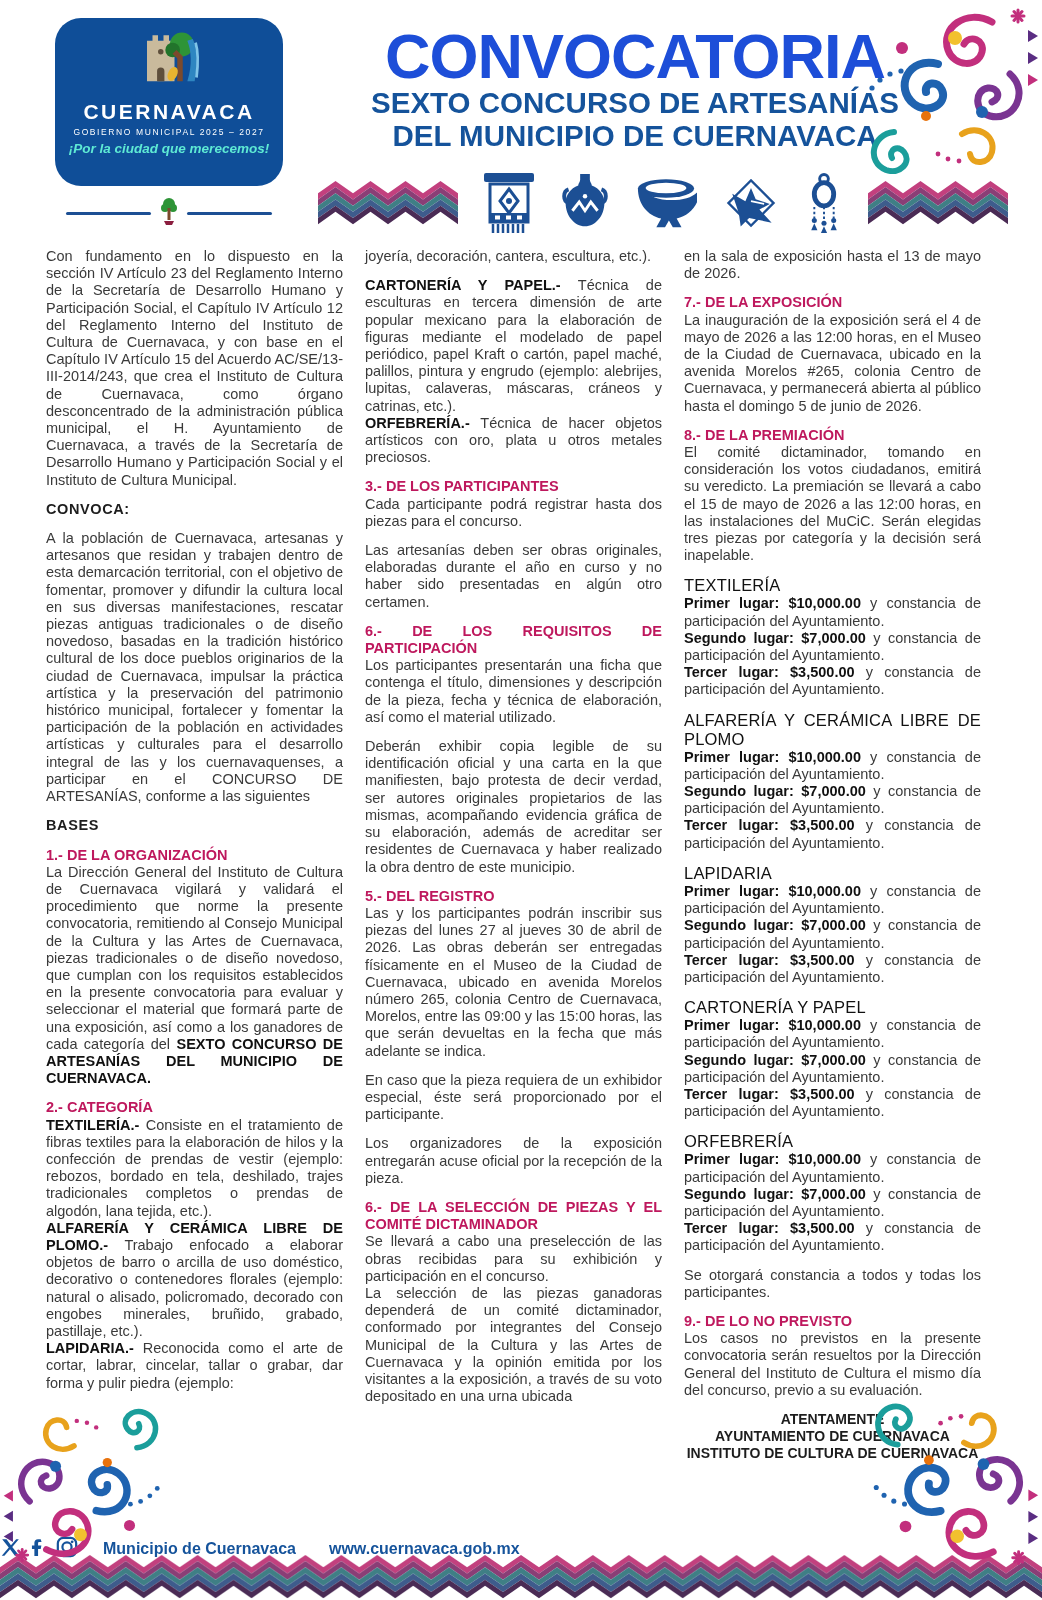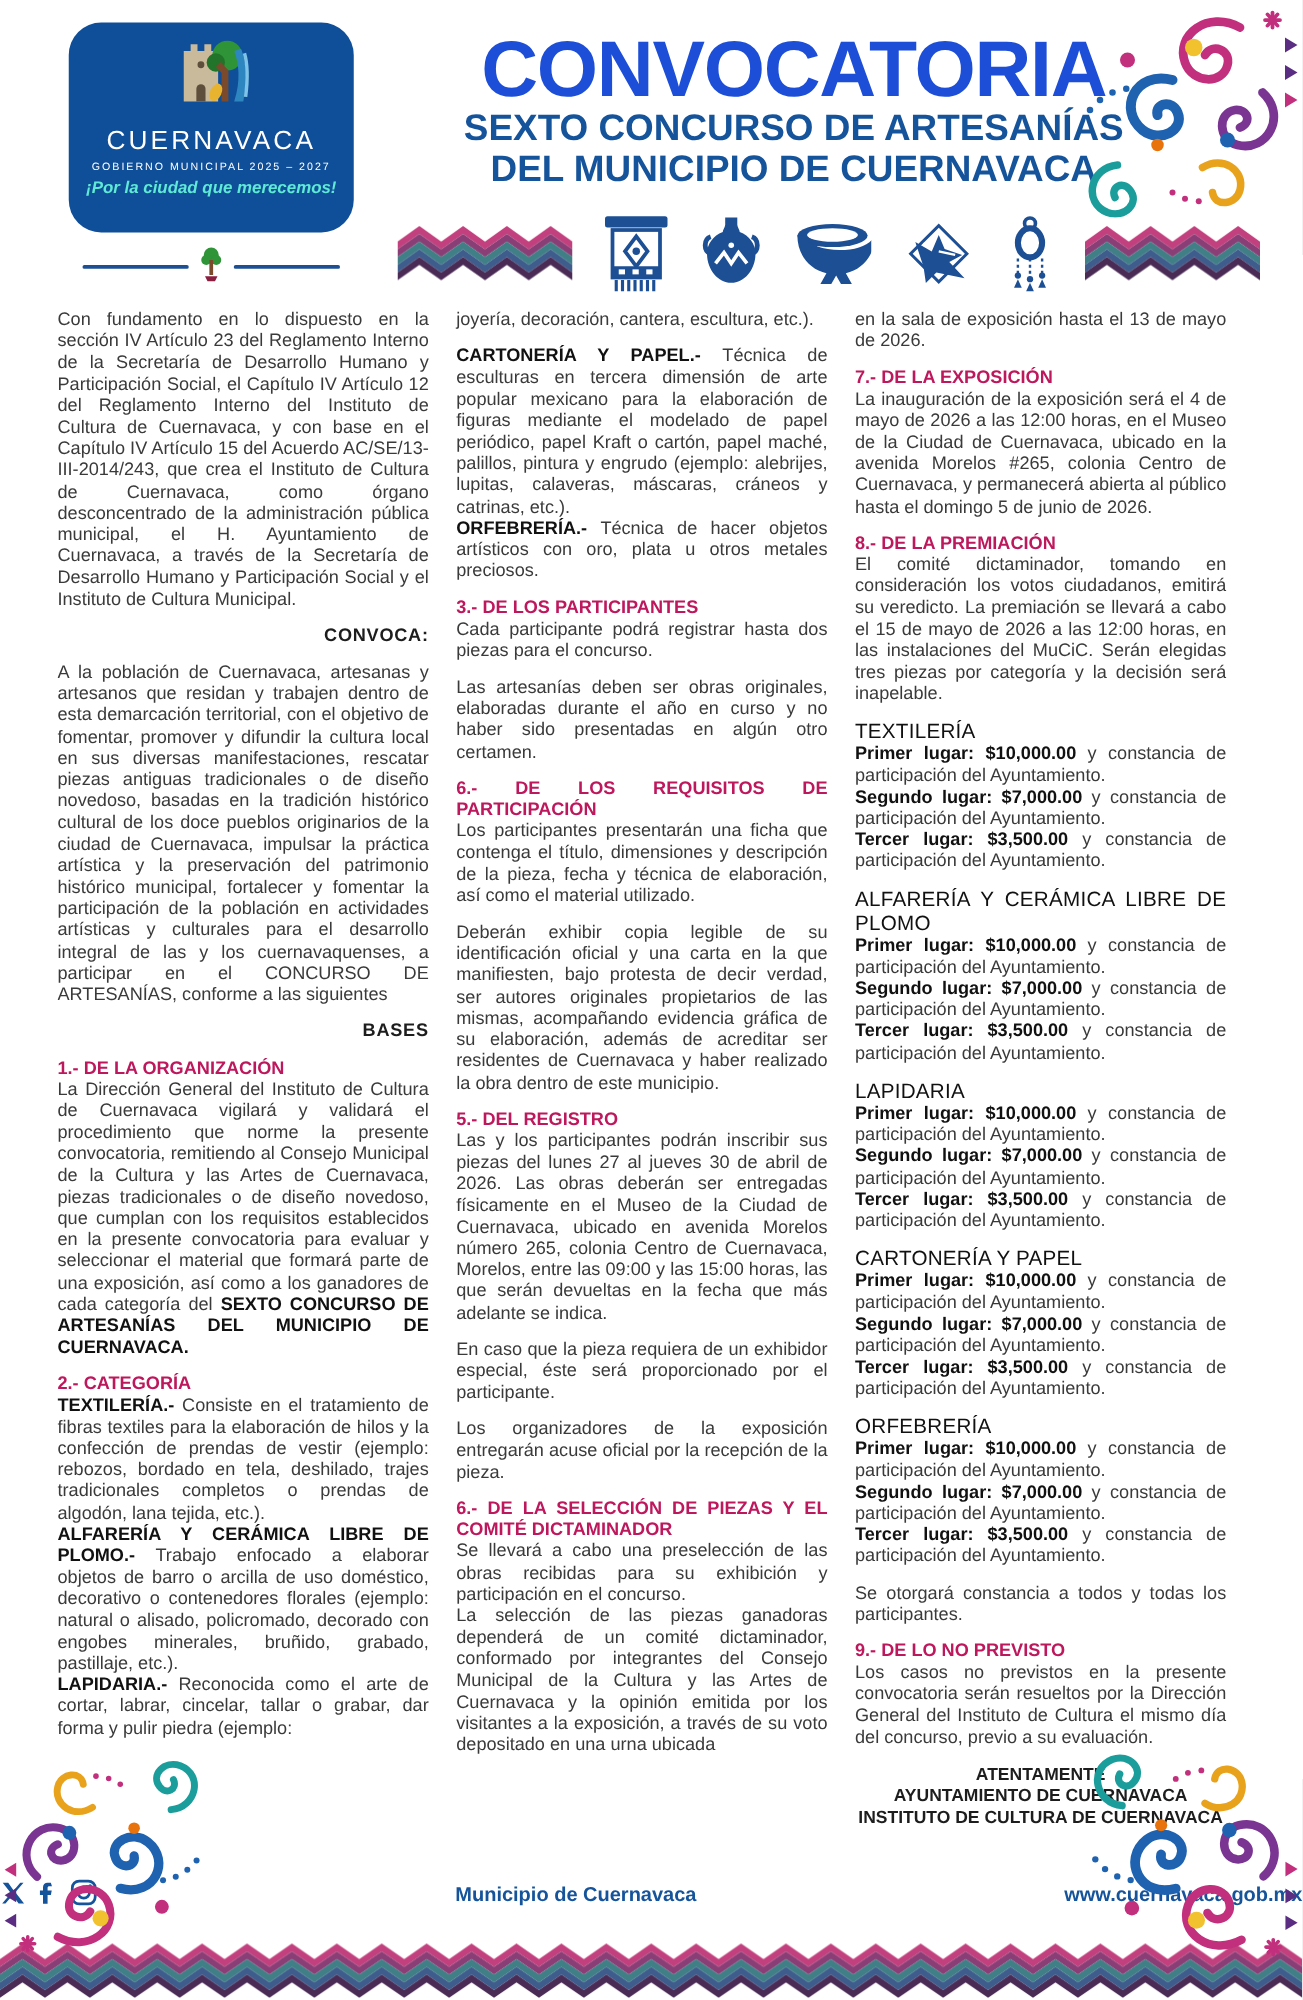--- a/index.html
+++ b/index.html
@@ -2,45 +2,45 @@
 <html><head>
 <meta charset="utf-8">
 <style>
   html,body{margin:0;padding:0;background:#e8e8e8;}
   .page{position:relative;width:1042px;height:1600px;background:#ffffff;overflow:hidden;
         font-family:"Liberation Sans",sans-serif;color:#3a3a3a;margin:0 auto;}
   
   .logo-box{position:absolute;left:55px;top:18px;width:228px;height:168px;background:#0F4E98;
             border-radius:26px;display:flex;flex-direction:column;align-items:center;justify-content:flex-start;
             padding-top:10px;box-sizing:border-box;}
-  .logo-city{color:#fff;font-weight:normal;font-size:21px;letter-spacing:2.5px;margin-top:2px;}
+  .logo-city{color:#fff;font-weight:bold;font-size:21px;letter-spacing:2.5px;margin-top:2px;}
   .logo-gov{color:#fff;font-size:8.5px;letter-spacing:1.6px;margin-top:3px;}
   .logo-slogan{color:#5eead4;font-size:13.5px;font-style:italic;font-weight:bold;margin-top:4px;}
   .divider{position:absolute;left:66px;top:196px;width:206px;height:34px;display:flex;align-items:center;gap:8px;}
   .divider .line{flex:1;height:3px;background:#1C4F94;border-radius:2px;}
   .title-block{position:absolute;left:320px;top:26px;width:630px;text-align:center;}
   .title-main{color:#1d4ed8;font-weight:bold;font-size:63px;line-height:60px;letter-spacing:-1px;}
   .title-sub{color:#15539B;font-weight:bold;font-size:29.5px;line-height:33px;letter-spacing:0px;}
   .icons-row{position:absolute;left:318px;top:170px;width:690px;height:66px;display:flex;
              align-items:center;justify-content:space-between;}
   .craft{display:flex;align-items:center;justify-content:center;}
   
   .content{position:absolute;left:46px;top:248px;width:935px;height:1270px;display:flex;gap:22px;overflow:hidden;}
   .col{flex:1;min-width:0;font-size:14.5px;line-height:17.2px;}
   .col p{margin:0;}
   .gap{margin-top:12px !important;}
   .s-para{text-align:justify;}
   .s-heading{font-weight:bold;color:#be185d;text-align:justify;}
-  .s-heading-center{font-weight:bold;color:#1d1d1d;text-align:right;letter-spacing:.6px;}
+  .s-heading-center{font-weight:bold;color:#1d1d1d;text-align:left;letter-spacing:.6px;}
   .s-category{font-weight:normal;color:#111;font-size:16.5px;line-height:19px;text-align:justify;letter-spacing:.2px;}
   .s-signature{font-weight:bold;color:#1d1d1d;text-align:center;font-size:14px;line-height:17px;}
   .b{font-weight:bold;color:#111;}
   
-  .footer{position:absolute;left:0;bottom:70px;width:100%;display:flex;align-items:center;
-          justify-content:space-between;gap:19px;z-index:3;}
+  .footer{position:absolute;left:0;bottom:38px;width:100%;display:flex;align-items:center;
+          justify-content:flex-start;gap:19px;z-index:3;}
   .footer .social{display:flex;align-items:center;gap:7px;}
   .footer-label{color:#15539B;font-weight:bold;font-size:16px;margin-left:6px;}
   .footer-site{color:#15539B;font-weight:bold;font-size:16px;margin-left:14px;}
   .zz-bottom{position:absolute;left:0;bottom:0;width:100%;height:46px;z-index:2;}
   
   .orn{position:absolute;z-index:4;pointer-events:none;}
   .orn-tr{right:0;top:4px;}
   .orn-bl{left:0;bottom:30px;transform:scale(-1,-1);}
   .orn-br{right:0;bottom:26px;transform:scaleY(-1);}
 </style>

